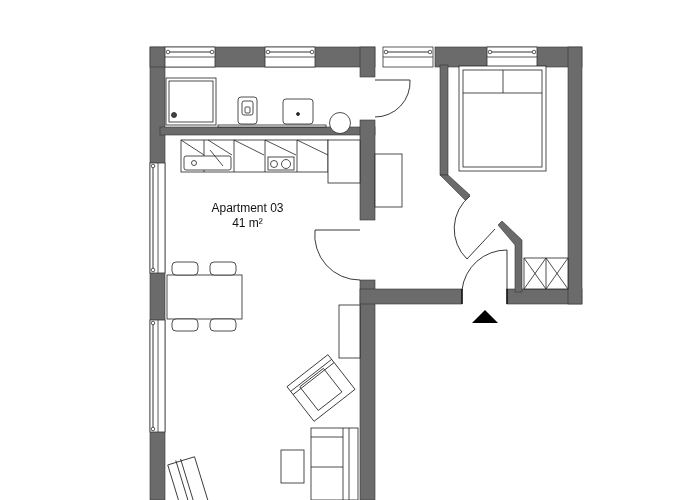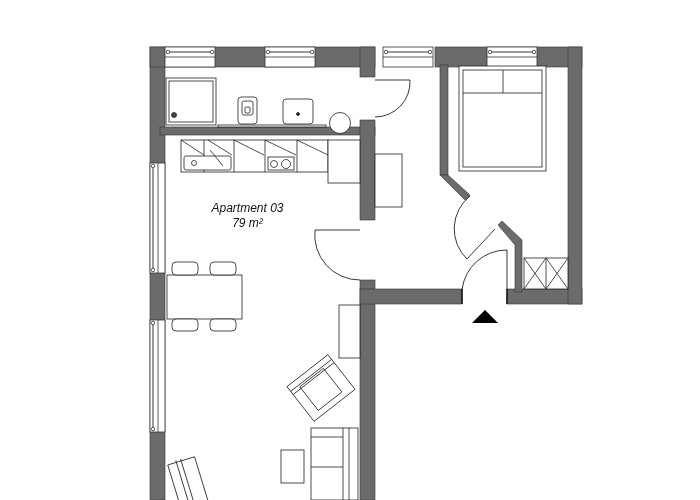--- a/index.html
+++ b/index.html
@@ -193,16 +193,16 @@
       <rect x="524" y="258" width="44" height="31"></rect>
       <line x1="546" y1="258" x2="546" y2="289"></line>
       <line x1="524" y1="258" x2="546" y2="289"></line>
       <line x1="546" y1="258" x2="524" y2="289"></line>
       <line x1="546" y1="258" x2="568" y2="289"></line>
       <line x1="568" y1="258" x2="546" y2="289"></line>
     </g>
   </g>
 </svg>
 
-<div class="label" style="left:195px; top:201px; width:105px;font-style:italic;">
+<div class="label" style="left:195px; top:201px; width:105px;">
   <div>Apartment 03</div>
-  <div>79 m²</div>
+  <div>41 m²</div>
 </div>
 
 </body></html>

